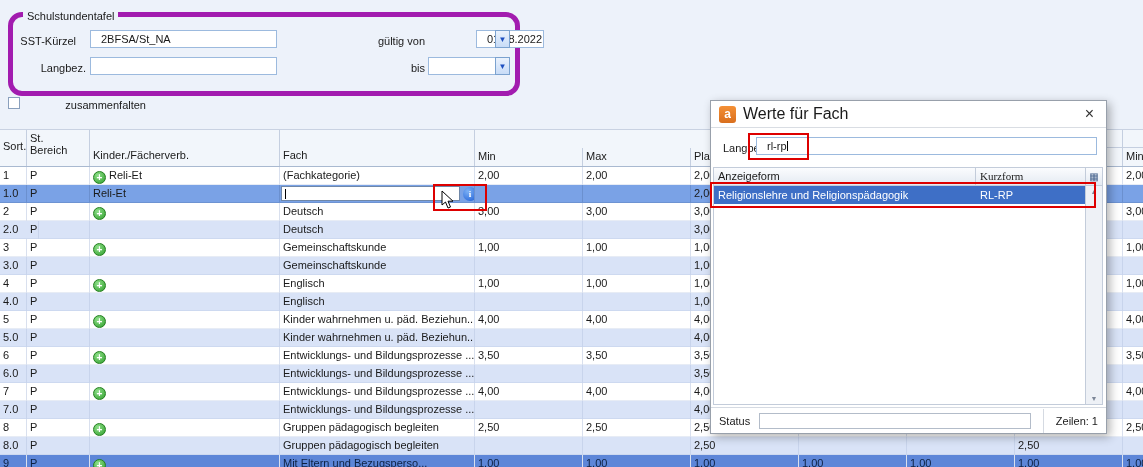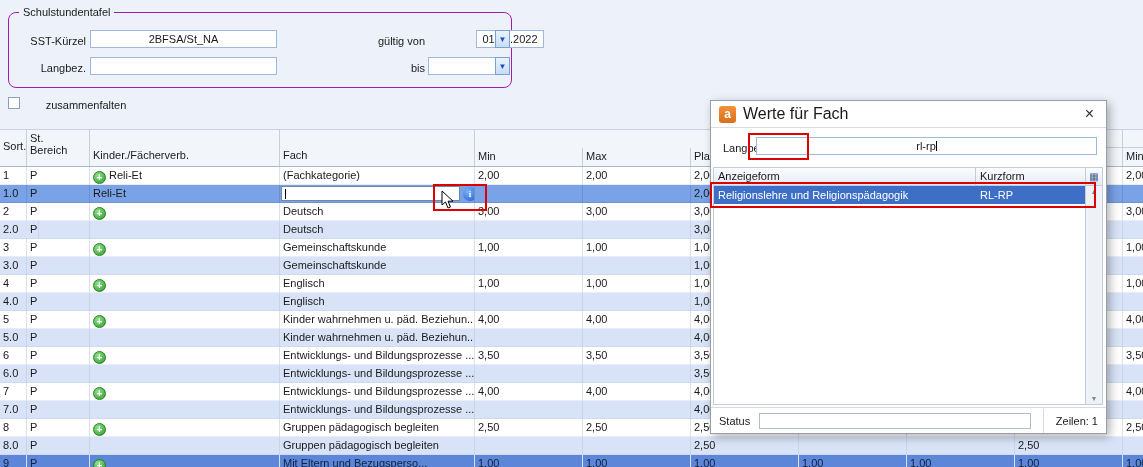--- a/index.html
+++ b/index.html
@@ -1,23 +1,23 @@
 <!DOCTYPE html>
 <html><head>
 <meta charset="utf-8">
 <style>
   html,body{margin:0;padding:0;width:1143px;height:467px;overflow:hidden;
     font-family:"Liberation Sans",sans-serif;font-size:11px;color:#1a1a1a;background:#edf2fa;}
 
   
-  .groupbox{position:absolute;left:8px;top:12px;width:502px;height:74px;border:1px solid #a21caf;border-radius:8px;}
+  .groupbox{position:absolute;left:8px;top:12px;width:502px;height:74px;border:5px solid #a21caf;border-radius:14px;}
   .gb-label{position:absolute;left:10px;top:-7px;background:#edf2fa;padding:0 4px;}
   .flabel{position:absolute;text-align:right;line-height:18px;}
   .field{position:absolute;height:18px;background:#fff;border:1px solid #9cbade;box-sizing:border-box;
-    line-height:16px;padding:0 2px;white-space:nowrap;overflow:hidden;text-align:center;}
+    line-height:16px;padding:0 10px;white-space:nowrap;overflow:hidden;}
   .combo-btn{position:absolute;width:15px;height:18px;box-sizing:border-box;border:1px solid #7ba2cf;
     background:linear-gradient(#eaf2fd,#c8dcf7);color:#1d4fc0;font-size:8px;text-align:center;line-height:17px;}
   .checkbox{position:absolute;width:12px;height:12px;background:#fff;border:1px solid #8aa0bd;box-sizing:border-box;}
 
   
   .thead{position:absolute;left:0;top:129px;width:1231px;height:38px;background:#f2f6fb;
     border-top:1px solid #c9d2e2;border-bottom:1px solid #a9b9d0;box-sizing:border-box;}
   .hcell{position:absolute;border-right:1px solid #c5cfe0;box-sizing:border-box;padding:0 3px;
     white-space:nowrap;overflow:hidden;}
   .trow{position:absolute;left:0;width:1231px;height:18px;background:#fff;
@@ -71,32 +71,32 @@
   
   .redbox{position:absolute;border:2px solid #dd0000;z-index:20;background:transparent;}
   #cursor{position:absolute;z-index:30;}
 </style>
 </head>
 <body>
 
 <div class="groupbox">
   <span class="gb-label">Schulstundentafel</span>
 </div>
-<div class="flabel" style="left:8px;top:32px;width:78px;">SST-Kürzel</div>
+<div class="flabel" style="left:8px;top:32px;width:68px;">SST-Kürzel</div>
 <div class="field" style="left:90px;top:30px;width:187px;">2BFSA/St_NA</div>
 <div class="flabel" style="left:355px;top:32px;width:70px;">gültig von</div>
 <div class="field" style="left:428px;top:30px;width:68px;margin-left:48px;">01.08.2022</div>
 <div class="combo-btn" style="left:495px;top:30px;"><span>▼</span></div>
 <div class="flabel" style="left:8px;top:59px;width:78px;">Langbez.</div>
 <div class="field" style="left:90px;top:57px;width:187px;"></div>
 <div class="flabel" style="left:355px;top:59px;width:70px;">bis</div>
 <div class="field" style="left:428px;top:57px;width:68px;"></div>
 <div class="combo-btn" style="left:495px;top:57px;"><span>▼</span></div>
 <div class="checkbox" style="left:8px;top:97px;"></div>
-<div class="flabel" style="left:26px;top:96px;width:120px;text-align:center;">zusammenfalten</div>
+<div class="flabel" style="left:26px;top:96px;width:120px;text-align:right;">zusammenfalten</div>
 
 <div class="thead">
   <div class="hcell" style="left:0;top:0;width:27px;height:36px;padding-top:10px;">Sort.</div>
   <div class="hcell" style="left:27px;top:0;width:63px;height:36px;padding-top:2px;">
     <div>St.</div>
     <div>Bereich</div>
   </div>
   <div class="hcell" style="left:90px;top:0;width:190px;height:36px;padding-top:19px;">Kinder./Fächerverb.</div>
   <div class="hcell" style="left:280px;top:0;width:195px;height:36px;padding-top:19px;">Fach</div>
   <div class="hcell" style="left:799px;top:0;width:324px;height:18px;border-bottom:1px solid #c5cfe0;"></div>
@@ -345,21 +345,21 @@
     <span class="dlg-title">Werte für Fach</span>
     <span class="dlg-close">×</span>
   </div>
   <div class="flabel" style="left:12px;top:38px;width:30px;text-align:left;">Langbez</div>
   <div class="field" style="left:45px;top:36px;width:341px;">
     <span>rl-rp</span><span style="display:inline-block;width:1px;height:10px;background:#000;vertical-align:-1px;"></span>
   </div>
   <div class="grid">
     <div class="gheader">
       <div class="gcell" style="width:262px;">Anzeigeform</div>
-      <div class="gcell" style="width:111px;">Kurzform</div>
+      <div class="gcell" style="width:111px;font-family:Liberation Serif, serif;">Kurzform</div>
     </div>
     <div class="corner-btn"><span>▦</span></div>
     <div id="grid-rows">
         <div class="grow selected" style="top: 18px;">
           <div class="gc" style="width: 262px;">Religionslehre und Religionspädagogik</div>
           <div class="gc" style="width: 109px;">RL-RP</div>
         </div>
       </div>
     <div class="vscroll">
       <span class="sarrow" style="top:2px;">▲</span>

